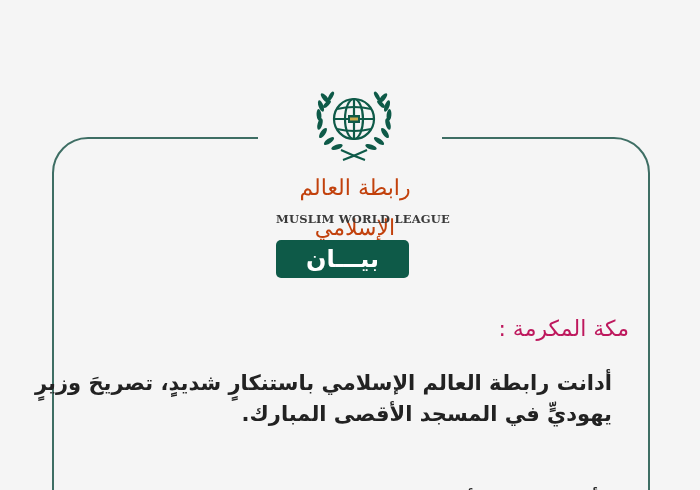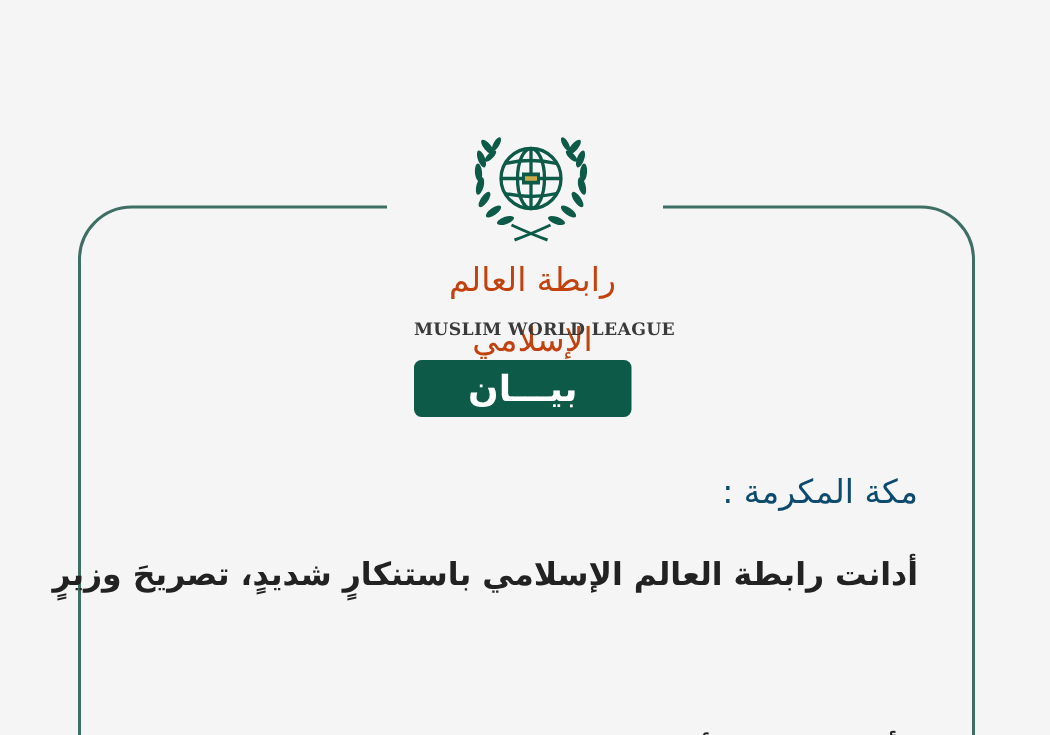--- a/index.html
+++ b/index.html
@@ -47,36 +47,36 @@
       text-align: right;
       font-family: "DejaVu Serif", serif;
       font-weight: bold;
       font-size: 11.5px;
       color: #3a3a3a;
       letter-spacing: 0.2px;
     }
     .badge {
       position: absolute;
       left: 276px; top: 240px;
-      width: 145px; height: 38px;
+      width: 133px; height: 38px;
       background: #0e5a48;
       border-radius: 5px;
       color: #ffffff;
       text-align: center;
       line-height: 38px;
       direction: rtl;
       font-size: 24px;
       font-weight: bold;
     }
     .location {
       position: absolute;
-      right: 88px; top: 316px;
+      right: 71px; top: 316px;
       direction: rtl;
       font-size: 22px;
-      color: #0c4a6e;
+      color: #be185d;
       white-space: nowrap;
     }
     .body-text {
       position: absolute;
       left: 64px; right: 88px; top: 368px;
       direction: rtl;
       text-align: justify;
       font-size: 21px;
       font-weight: bold;
       line-height: 31px;
@@ -141,17 +141,18 @@
 
 <div class="arabic-name">رابطة العالم الإسلامي</div>
 <div class="english-name">MUSLIM WORLD LEAGUE</div>
 
 <div class="badge">بيـــان</div>
 
 <div class="location">مكة المكرمة :</div>
 
 <div class="body-text">
   <p>أدانت رابطة العالم الإسلامي باستنكارٍ شديدٍ، تصريحَ وزيرٍ</p>
+  <p>يهوديٍّ في المسجد الأقصى المبارك.</p>
 </div>
 
 <div class="next-para">
   <span>وأكد معالي الأمين العام للرابطة رئيس هيئة علماء المسلمين</span>
 </div>
 
 </body></html>

